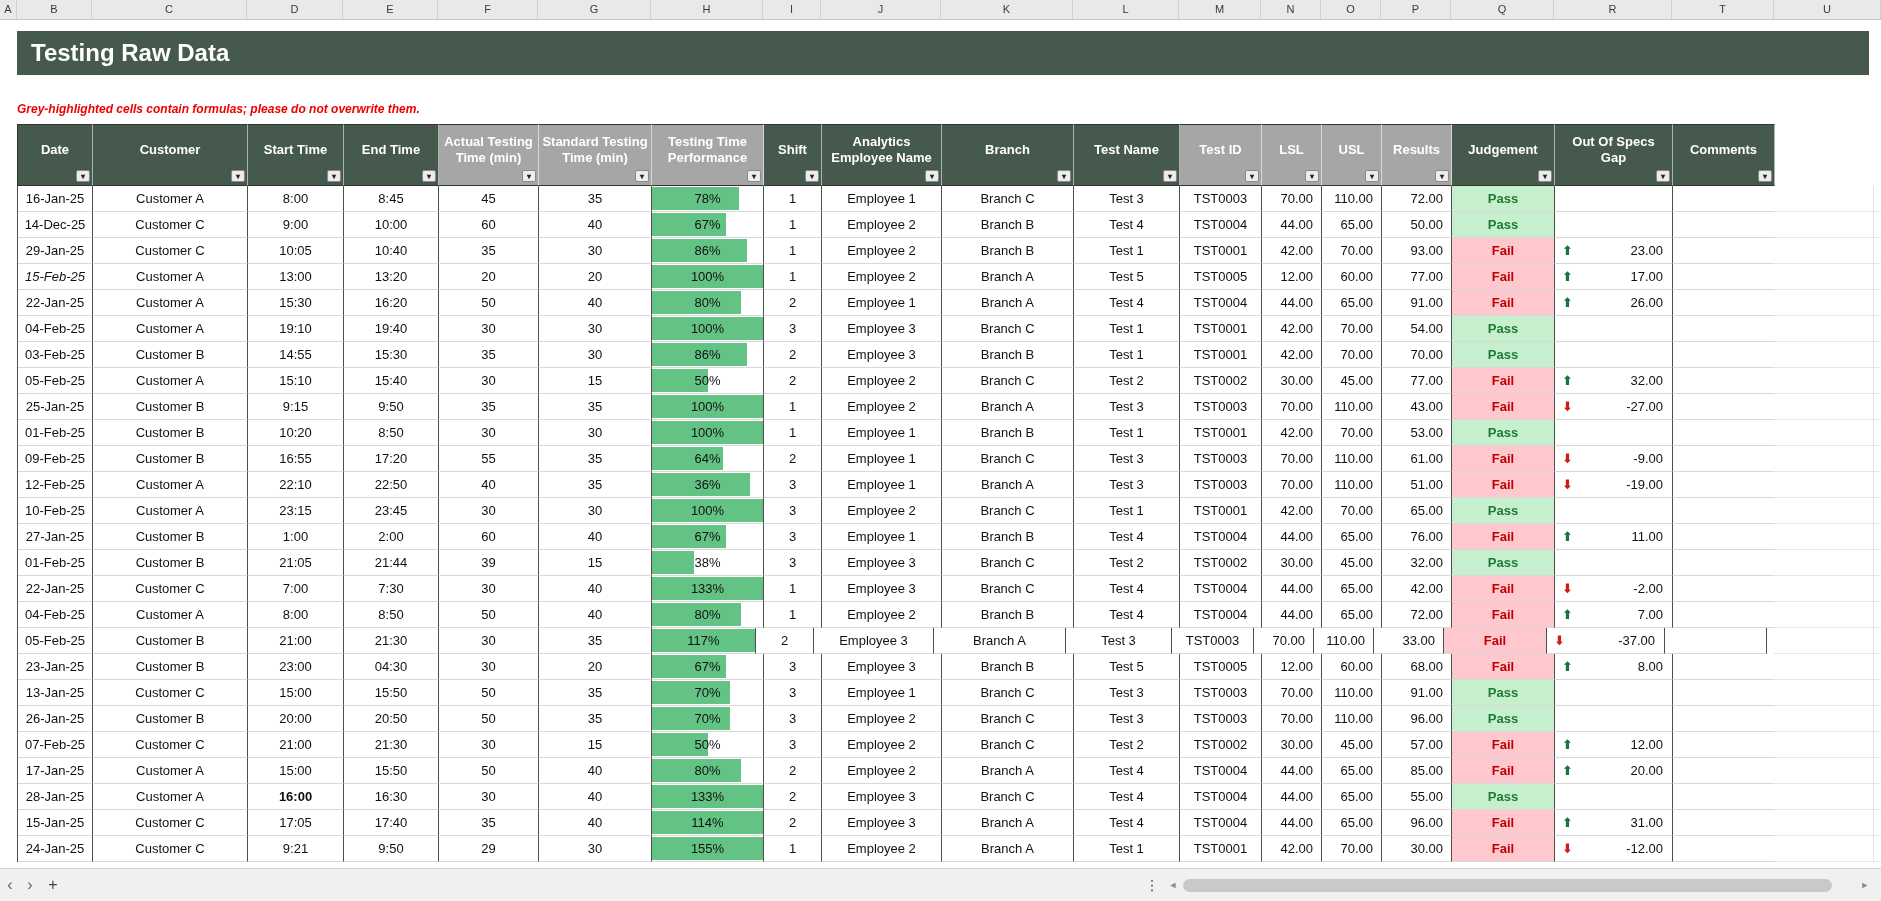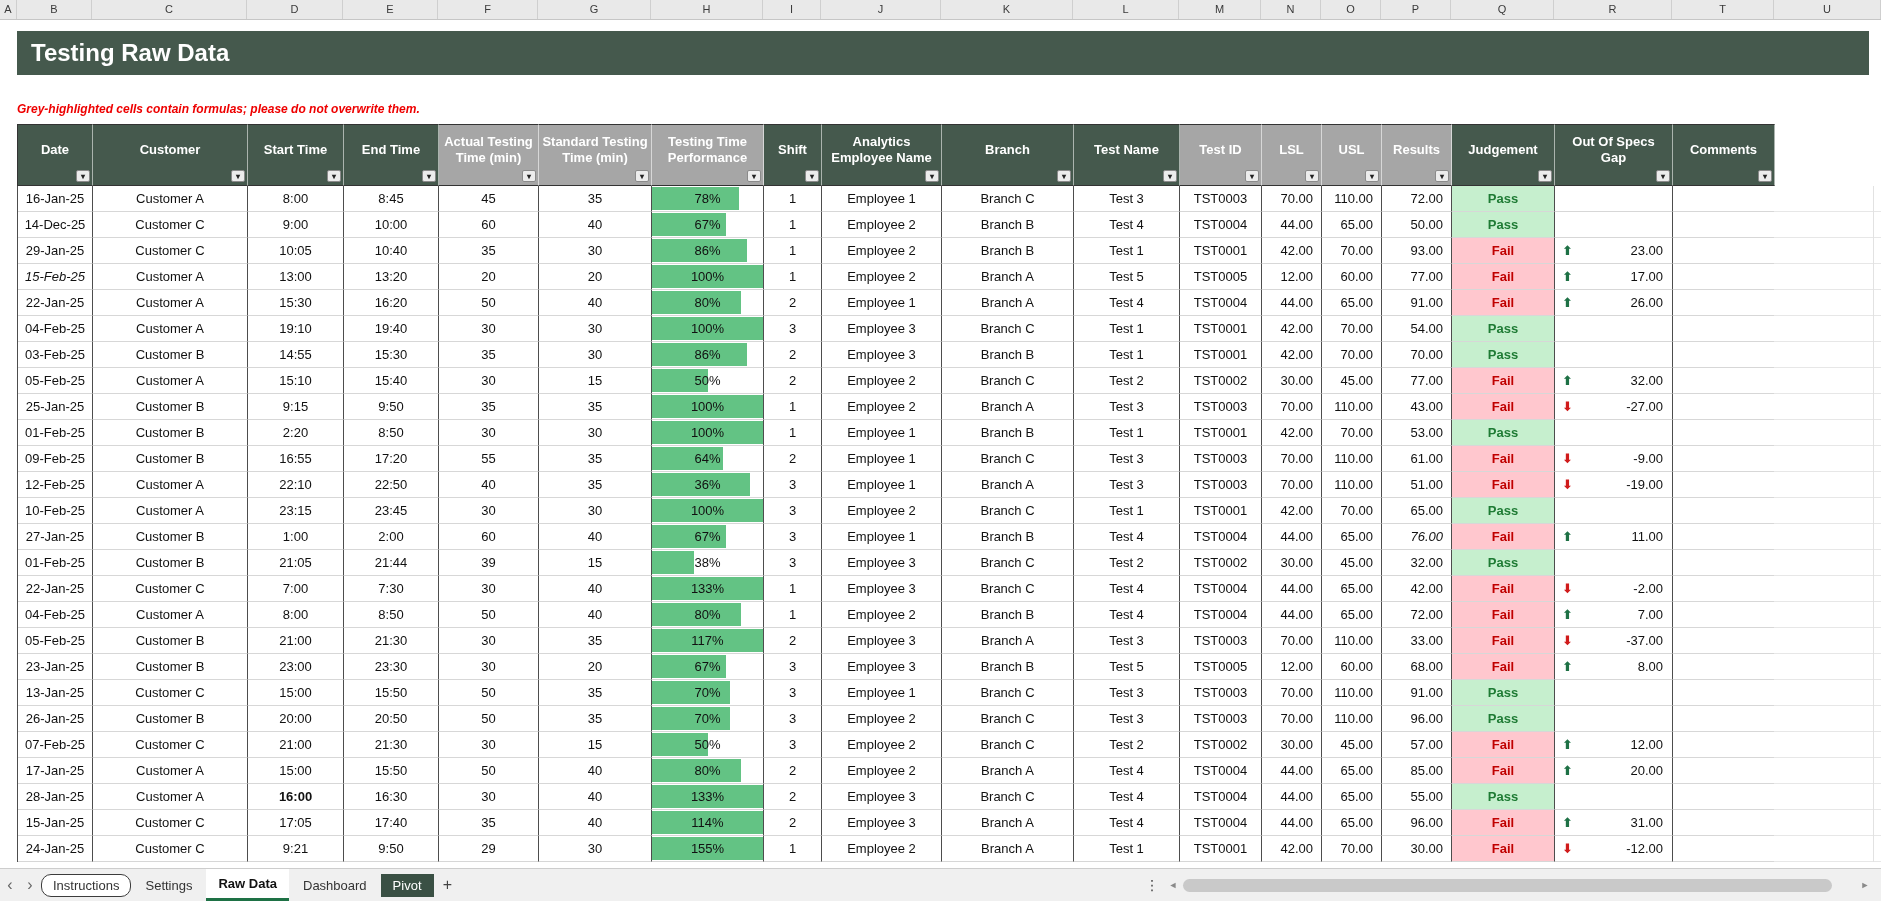--- a/index.html
+++ b/index.html
@@ -372,21 +372,21 @@
       <div class="cell j-fail" style="width: 103px;">Fail</div>
       <div class="cell gapcell" style="width: 118px;">
         <span class="arrow down">⬇</span>
         <span>-27.00</span>
       </div>
       <div class="cell" style="width: 102px;"></div>
     </div>
     <div class="trow">
       <div class="cell" style="width: 75px;">01-Feb-25</div>
       <div class="cell" style="width: 155px;">Customer B</div>
-      <div class="cell" style="width: 96px;">2:20</div>
+      <div class="cell" style="width: 96px;">10:20</div>
       <div class="cell" style="width: 95px;">8:50</div>
       <div class="cell" style="width: 100px;">30</div>
       <div class="cell" style="width: 113px;">30</div>
       <div class="cell perf" style="width: 112px;"><div class="bar" style="width: 100%;"></div><span>100%</span></div>
       <div class="cell" style="width: 58px;">1</div>
       <div class="cell" style="width: 120px;">Employee 1</div>
       <div class="cell" style="width: 132px;">Branch B</div>
       <div class="cell" style="width: 106px;">Test 1</div>
       <div class="cell" style="width: 82px;">TST0001</div>
       <div class="cell r" style="width: 60px;">42.00</div>
@@ -470,21 +470,21 @@
       <div class="cell" style="width: 100px;">60</div>
       <div class="cell" style="width: 113px;">40</div>
       <div class="cell perf" style="width: 112px;"><div class="bar" style="width: 67%;"></div><span>67%</span></div>
       <div class="cell" style="width: 58px;">3</div>
       <div class="cell" style="width: 120px;">Employee 1</div>
       <div class="cell" style="width: 132px;">Branch B</div>
       <div class="cell" style="width: 106px;">Test 4</div>
       <div class="cell" style="width: 82px;">TST0004</div>
       <div class="cell r" style="width: 60px;">44.00</div>
       <div class="cell r" style="width: 60px;">65.00</div>
-      <div class="cell r" style="width: 70px; font-style: italic;">76.00</div>
+      <div class="cell r" style="width: 70px;">76.00</div>
       <div class="cell j-fail" style="width: 103px;">Fail</div>
       <div class="cell gapcell" style="width: 118px;">
         <span class="arrow up">⬆</span>
         <span>11.00</span>
       </div>
       <div class="cell" style="width: 102px;"></div>
     </div>
     <div class="trow">
       <div class="cell" style="width: 75px;">01-Feb-25</div>
       <div class="cell" style="width: 155px;">Customer B</div>
@@ -551,41 +551,41 @@
       </div>
       <div class="cell" style="width: 102px;"></div>
     </div>
     <div class="trow">
       <div class="cell" style="width: 75px;">05-Feb-25</div>
       <div class="cell" style="width: 155px;">Customer B</div>
       <div class="cell" style="width: 96px;">21:00</div>
       <div class="cell" style="width: 95px;">21:30</div>
       <div class="cell" style="width: 100px;">30</div>
       <div class="cell" style="width: 113px;">35</div>
-      <div class="cell perf" style="width: 112px;"><div class="bar" style="width: 100%;"></div><span>117%</span></div>
+      <div class="cell perf" style="width: 104px;"><div class="bar" style="width: 100%;"></div><span>117%</span></div>
       <div class="cell" style="width: 58px;">2</div>
       <div class="cell" style="width: 120px;">Employee 3</div>
       <div class="cell" style="width: 132px;">Branch A</div>
       <div class="cell" style="width: 106px;">Test 3</div>
       <div class="cell" style="width: 82px;">TST0003</div>
       <div class="cell r" style="width: 60px;">70.00</div>
       <div class="cell r" style="width: 60px;">110.00</div>
       <div class="cell r" style="width: 70px;">33.00</div>
       <div class="cell j-fail" style="width: 103px;">Fail</div>
       <div class="cell gapcell" style="width: 118px;">
         <span class="arrow down">⬇</span>
         <span>-37.00</span>
       </div>
       <div class="cell" style="width: 102px;"></div>
     </div>
     <div class="trow">
       <div class="cell" style="width: 75px;">23-Jan-25</div>
       <div class="cell" style="width: 155px;">Customer B</div>
       <div class="cell" style="width: 96px;">23:00</div>
-      <div class="cell" style="width: 95px;">23:30</div>
+      <div class="cell" style="width: 95px;">04:30</div>
       <div class="cell" style="width: 100px;">30</div>
       <div class="cell" style="width: 113px;">20</div>
       <div class="cell perf" style="width: 112px;"><div class="bar" style="width: 67%;"></div><span>67%</span></div>
       <div class="cell" style="width: 58px;">3</div>
       <div class="cell" style="width: 120px;">Employee 3</div>
       <div class="cell" style="width: 132px;">Branch B</div>
       <div class="cell" style="width: 106px;">Test 5</div>
       <div class="cell" style="width: 82px;">TST0005</div>
       <div class="cell r" style="width: 60px;">12.00</div>
       <div class="cell r" style="width: 60px;">60.00</div>
@@ -749,27 +749,20 @@
       </div>
       <div class="cell" style="width: 102px;"></div>
     </div>
   </div>
 
 <div class="rightgrid"></div>
 
 <div class="tabbar">
   <span class="nav">‹</span>
   <span class="nav">›</span>
-  <div class="tabs" id="sheet-tabs">
-      <div class="tab outlined">Instructions</div>
-      <div class="tab normal">Settings</div>
-      <div class="tab active">Raw Data</div>
-      <div class="tab normal">Dashboard</div>
-      <div class="tab dark">Pivot</div>
-    </div>
   <div class="add">+</div>
   <div class="spacer"></div>
   <div class="more">⋮</div>
   <div class="hscroll">
     <span class="sb-arrow">◄</span>
     <div class="sb-track">
       <div class="sb-thumb"></div>
     </div>
     <span class="sb-arrow">►</span>
   </div>

